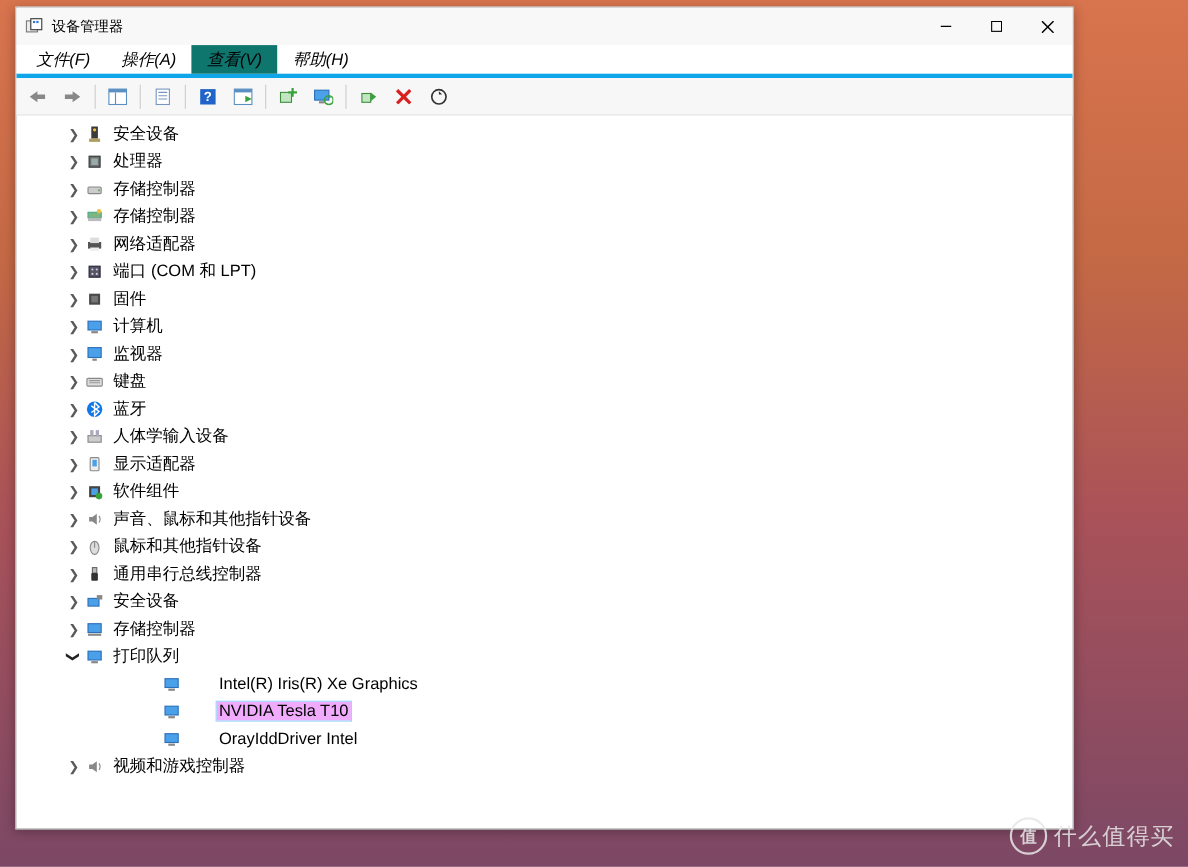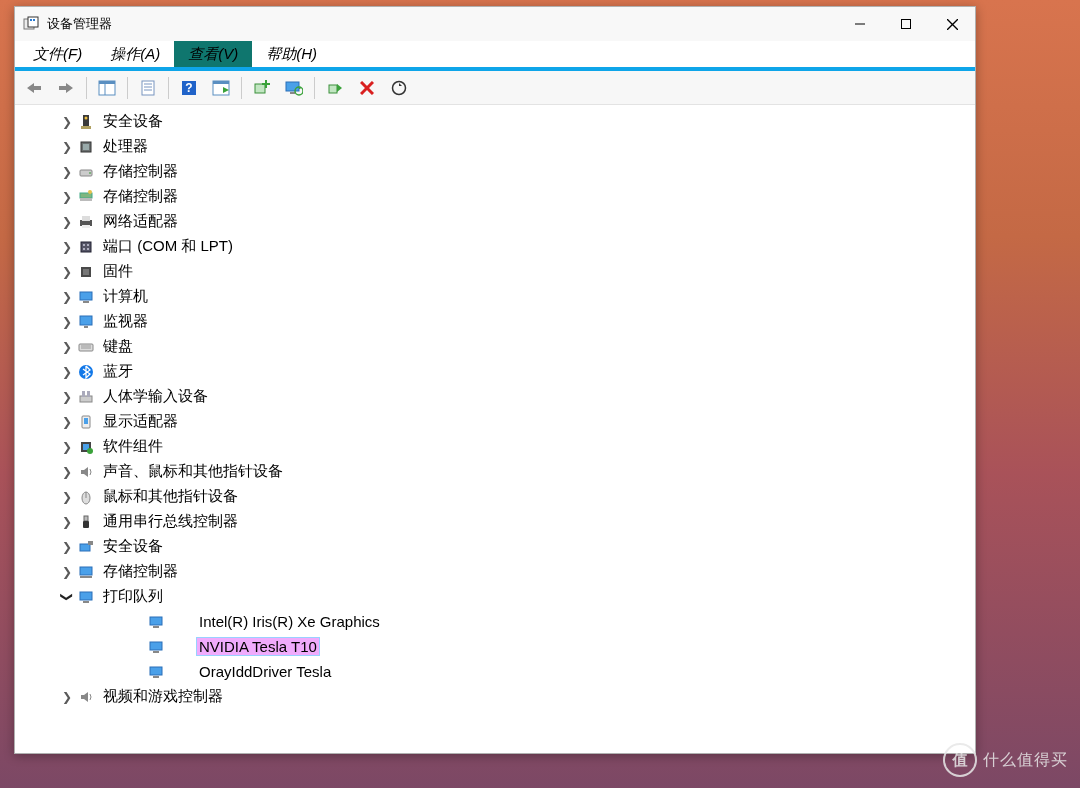--- a/index.html
+++ b/index.html
@@ -117,21 +117,21 @@
     opacity:0.85;
     pointer-events:none;
   }
   .watermark .circle {
     width:34px; height:34px; border-radius:50%;
     border:2px solid #e7e7e7;
     display:flex; align-items:center; justify-content:center;
     font-weight:bold;
     font-size:15px;
   }
-  .watermark .txt { font-size:16px; letter-spacing:1px; }
+  .watermark .txt { font-size:21px; letter-spacing:1px; }
 
   svg { display:block; }
 </style>
 </head>
 <body>
 
 <div class="window">
 
   <div class="titlebar">
     <span class="app-icon">
@@ -524,21 +524,21 @@
     </div>
 
     <div class="row level2">
       <span class="expander"></span>
       <span class="icon">
           <svg width="16" height="16">
             <rect x="2" y="3" width="12" height="8" fill="#4aa0e9" stroke="#2a6fb8"></rect>
             <rect x="5" y="12" width="6" height="2" fill="#888"></rect>
           </svg>
         </span>
-      <span class="label">OrayIddDriver Tesla</span>
+      <span class="label">OrayIddDriver Intel</span>
     </div>
 
 
     <div class="row level1">
       <span class="expander">❯</span>
       <span class="icon">
           <svg width="16" height="16">
             <path d="M3 6 L6 6 L10 3 L10 13 L6 10 L3 10 Z" fill="#888"></path>
             <path d="M12 5 Q14 8 12 11" fill="none" stroke="#888"></path>
           </svg>

